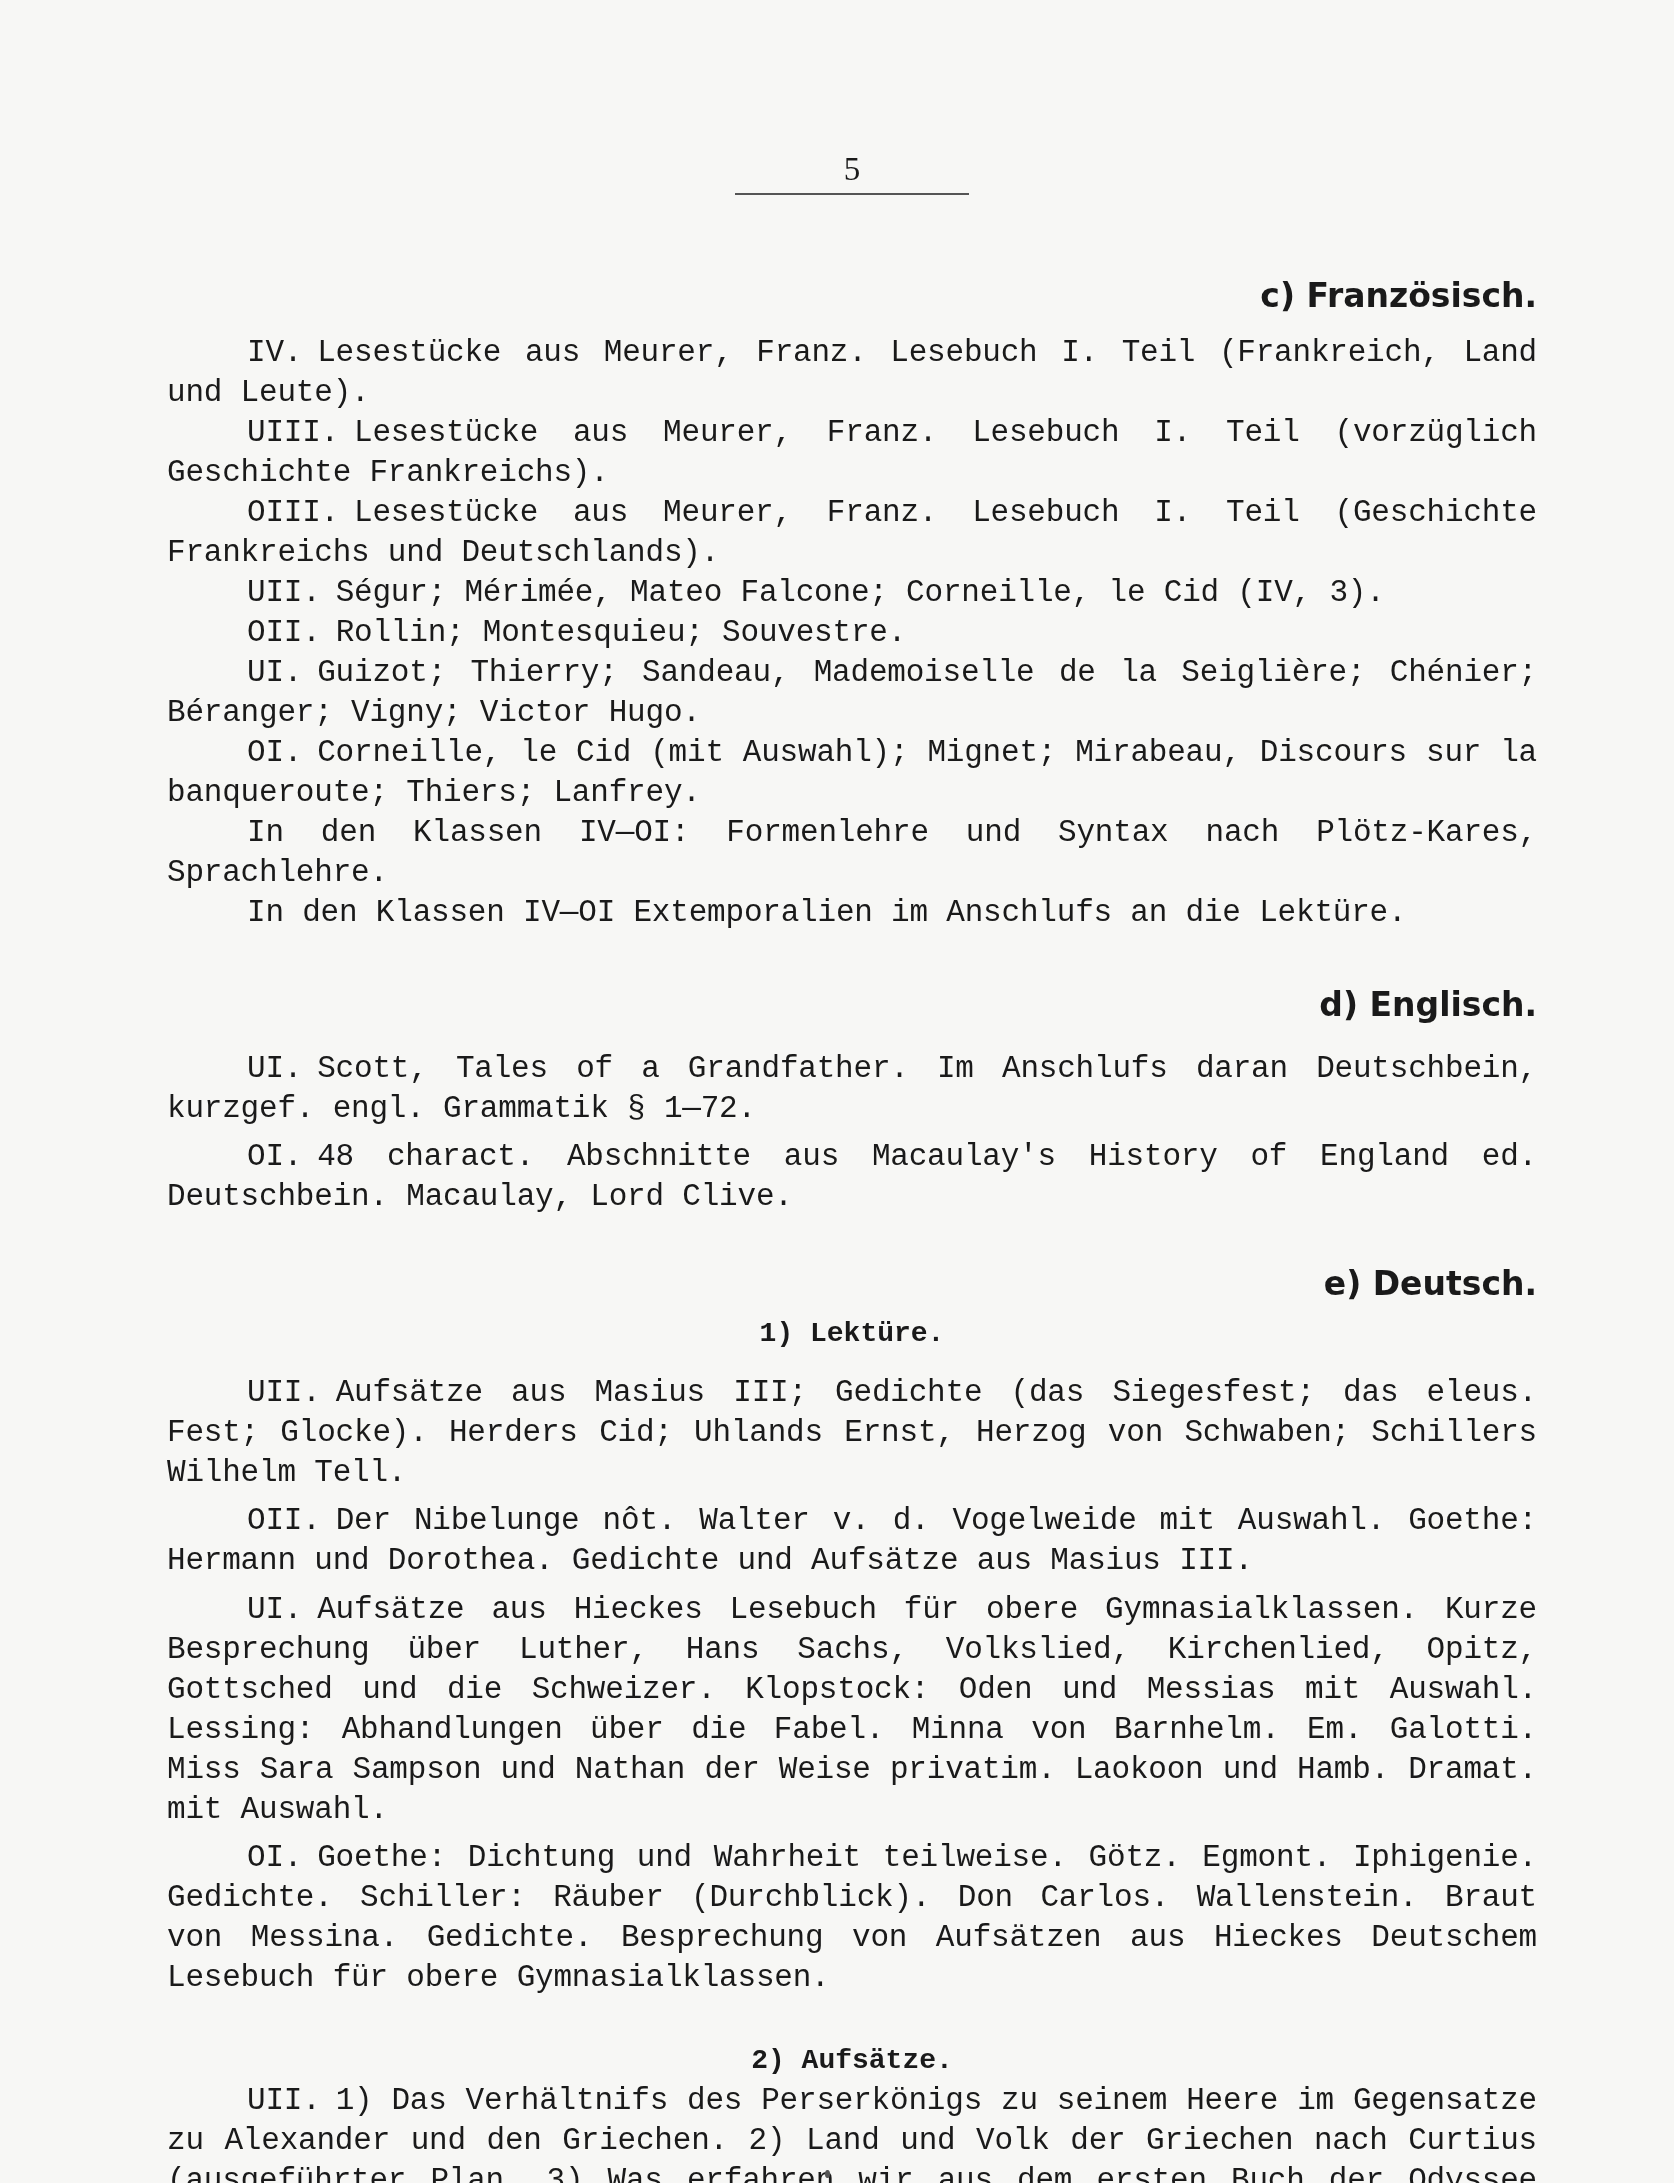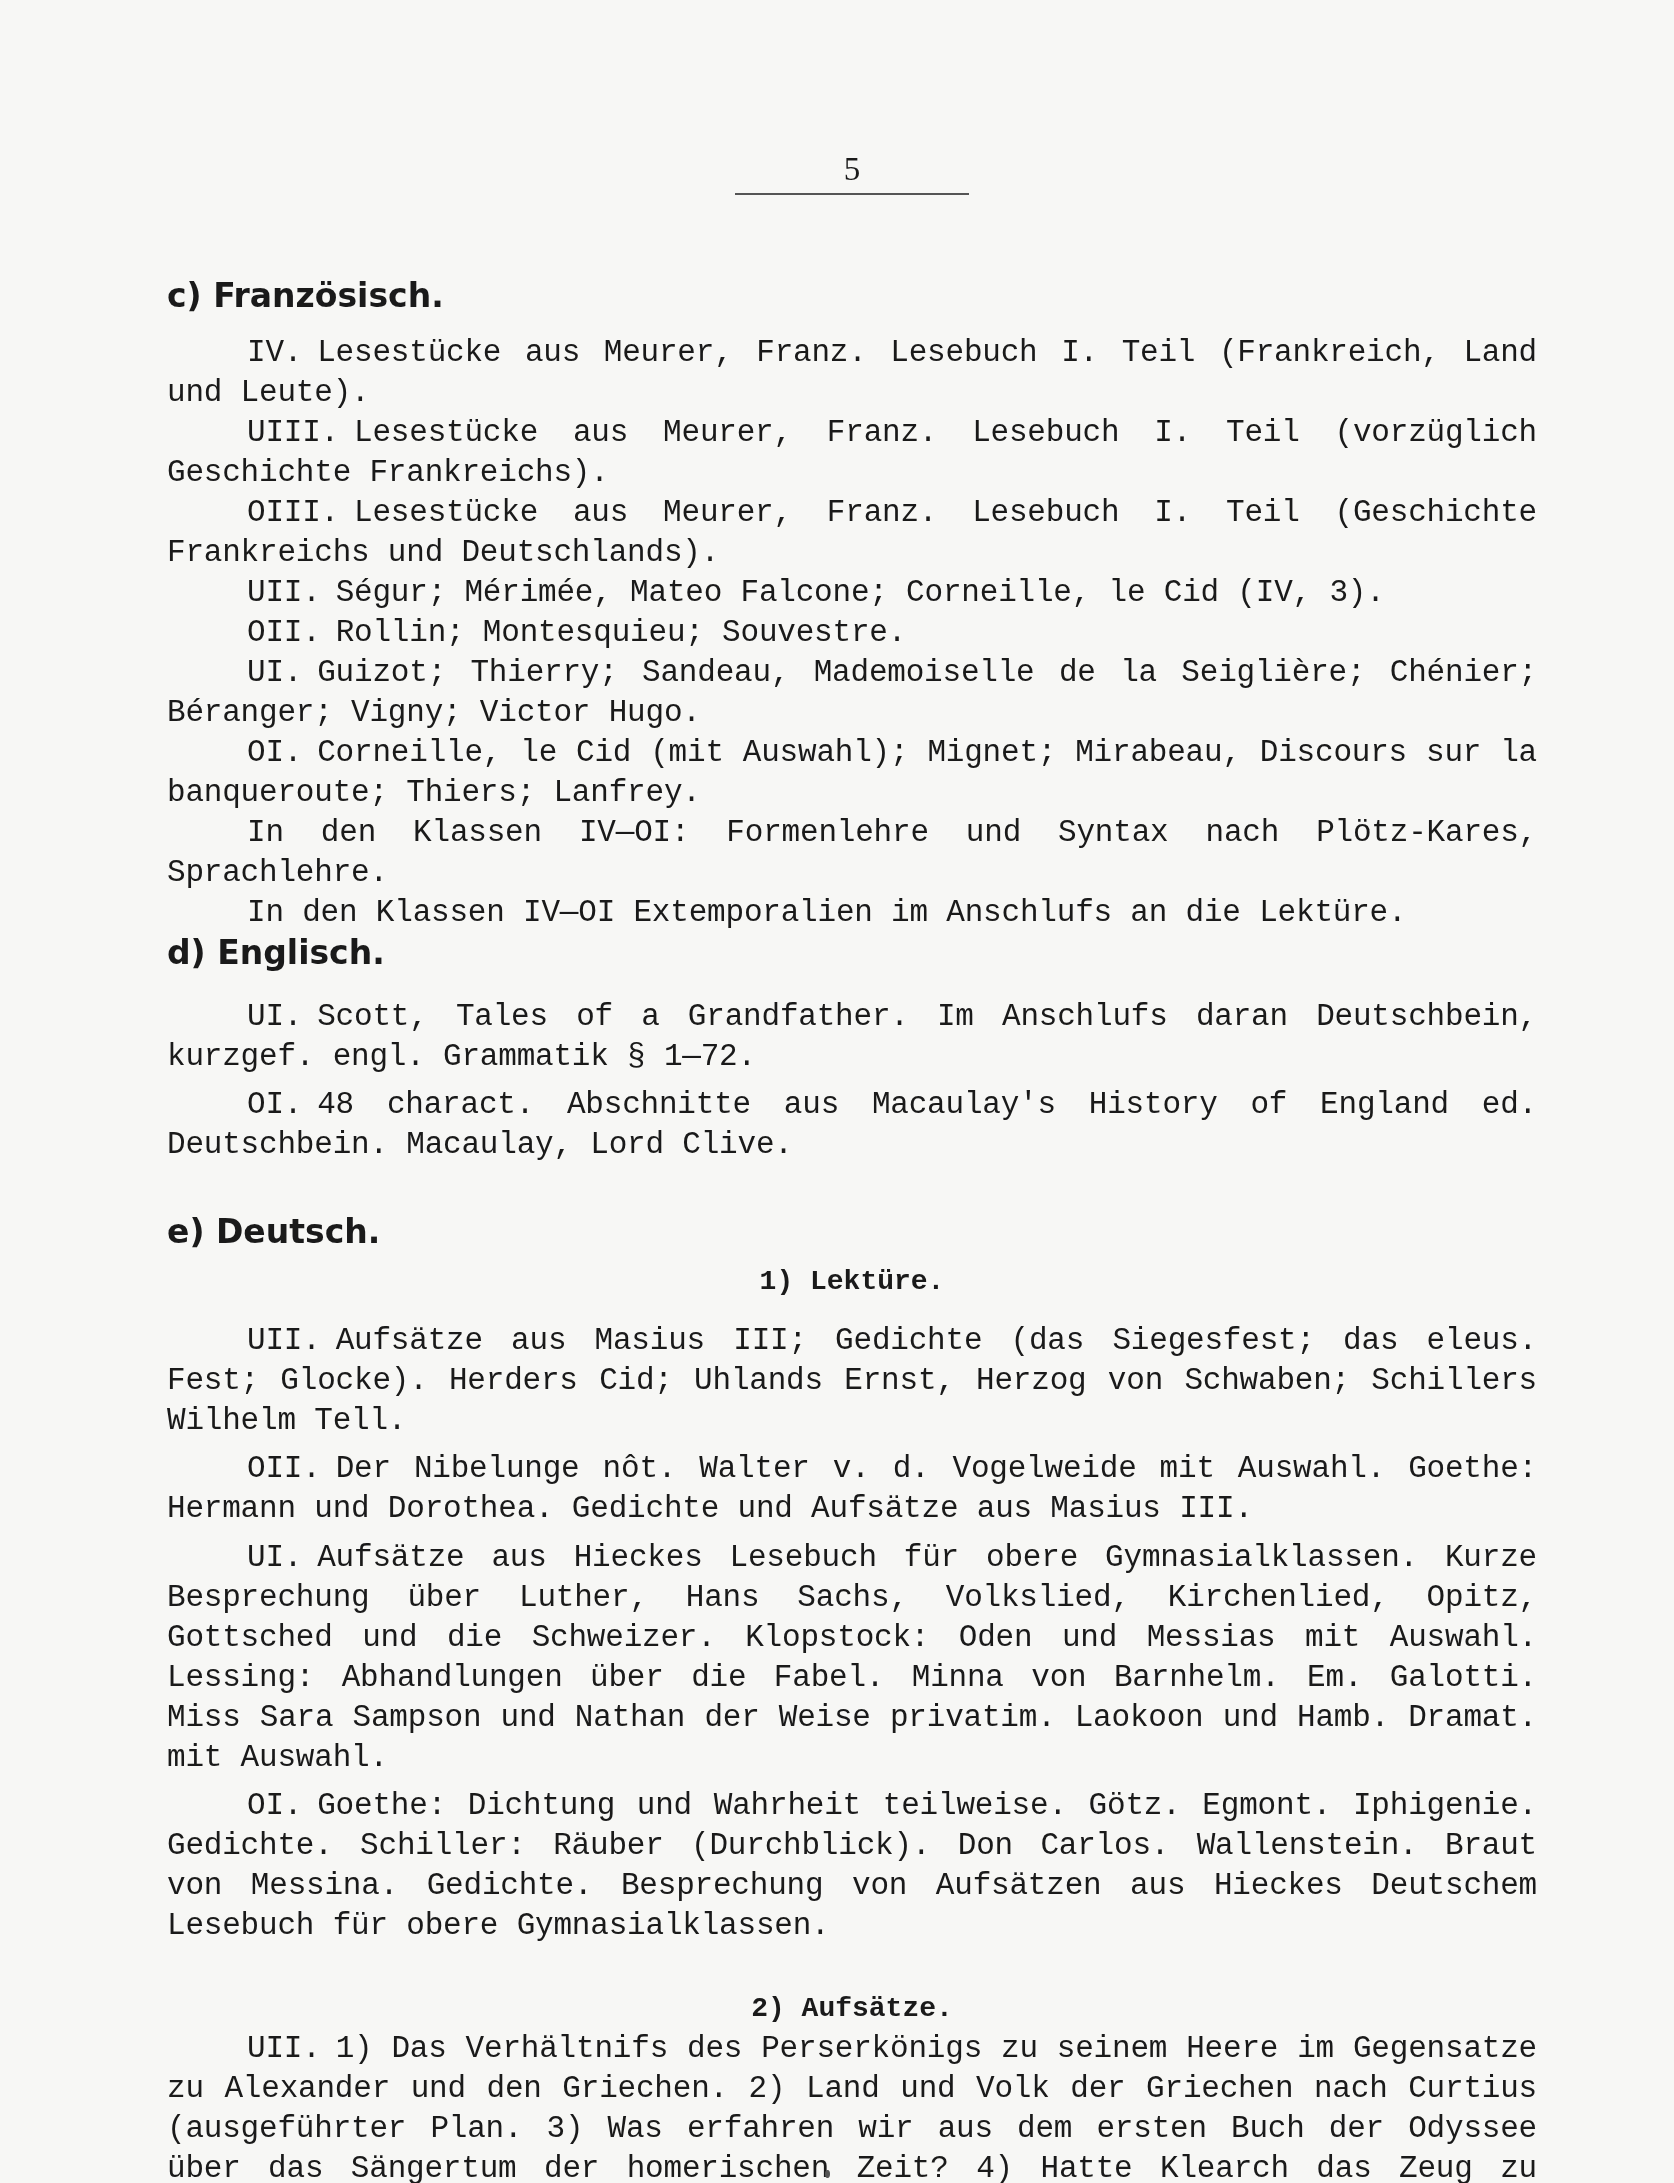--- a/index.html
+++ b/index.html
@@ -24,21 +24,21 @@
     margin-left: 0;
     line-height: 37px;
   }
   .page-rule {
     width: 234px;
     margin: 5px auto 0 auto;
     border-top: 2.5px double #555;
     height: 1.7px;
   }
   .section-heading {
-    text-align: left;
+    text-align: right;
     font-family: "DejaVu Sans", "Liberation Sans", sans-serif;
     font-weight: bold;
     font-size: 33px;
     letter-spacing: 0px;
     margin: 0;
   }
   .sub-heading {
     text-align: center;
     font-family: Liberation Mono, monospace;
     font-weight: bold;
@@ -49,21 +49,21 @@
     margin: 0;
     font-size: 31px;
     line-height: 40px;
     text-align: justify;
     text-indent: 80px;
     letter-spacing: -0.2px;
     font-family: Liberation Mono, monospace;
   }
   .cls { margin-right: 15px; }
   .h-franz { margin-top: 79px; margin-bottom: 18.4px; }
-  .h-engl { margin-bottom: 25px; }
+  .h-engl { margin-top: 52px; margin-bottom: 25px; }
   .h-deutsch { margin-top: 47px; margin-bottom: 15px; }
   .h-lekt { margin-top: 0; margin-bottom: 23.4px; }
   .h-aufs { margin-top: 47px; margin-bottom: 5px; }
   .gap { height: 8.4px; }
   .speck {
     position: absolute; width: 5px; height: 8.4px; background: #555;
     border-radius: 50%;
   }
 </style>
 </head>

